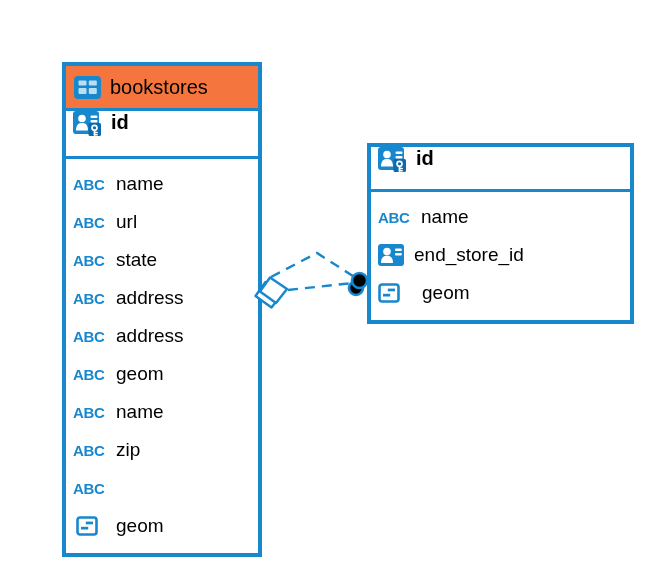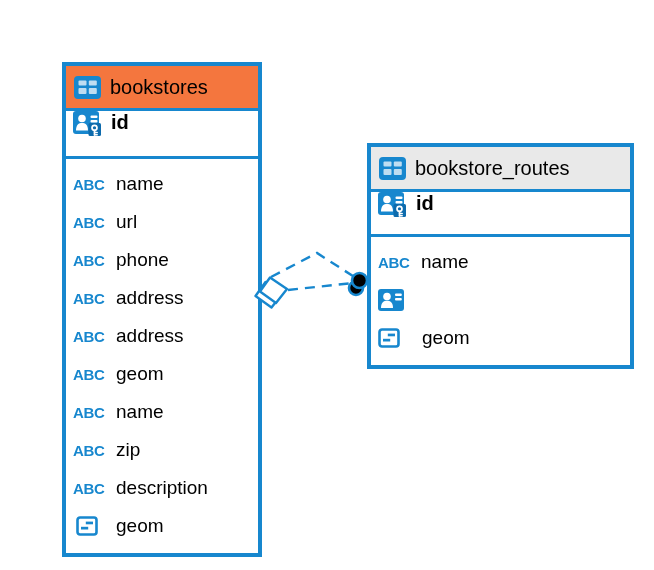--- a/index.html
+++ b/index.html
@@ -110,21 +110,21 @@
     <div class="col-row">
       <span class="abc-icon">ABC</span>
       <span class="lbl">name</span>
     </div>
     <div class="col-row">
       <span class="abc-icon">ABC</span>
       <span class="lbl">url</span>
     </div>
     <div class="col-row">
       <span class="abc-icon">ABC</span>
-      <span class="lbl">phone</span>
+      <span class="lbl">state</span>
     </div>
     <div class="col-row">
       <span class="abc-icon">ABC</span>
       <span class="lbl">address</span>
     </div>
     <div class="col-row">
       <span class="abc-icon">ABC</span>
       <span class="lbl">address</span>
     </div>
     <div class="col-row">
@@ -134,55 +134,49 @@
     <div class="col-row">
       <span class="abc-icon">ABC</span>
       <span class="lbl">name</span>
     </div>
     <div class="col-row">
       <span class="abc-icon">ABC</span>
       <span class="lbl">zip</span>
     </div>
     <div class="col-row">
       <span class="abc-icon">ABC</span>
-      <span class="lbl">description</span>
     </div>
     <div class="col-row">
       <span class="geom-wrap">
           <svg class="ic" width="22" height="20">
             <use href="#i-geom"></use>
           </svg>
         </span>
       <span class="lbl">geom</span>
     </div>
   </div>
 </div>
 
 <div class="erd-table t-routes">
-  <div class="tbl-header hdr-gray">
-    <svg class="ic" width="27" height="23">
-        <use href="#i-table"></use>
-      </svg>
-    <span class="lbl">bookstore_routes</span>
-  </div>
   <div class="pk-row">
     <svg class="ic" width="28" height="25">
         <use href="#i-pk"></use>
       </svg>
     <span class="lbl">id</span>
   </div>
   <div class="cols">
     <div class="col-row">
       <span class="abc-icon">ABC</span>
       <span class="lbl">name</span>
     </div>
     <div class="col-row">
       <svg class="ic" width="26" height="22">
           <use href="#i-ref"></use>
         </svg>
+      <span class="lbl">end_store_id</span>
     </div>
     <div class="col-row">
       <span class="geom-wrap" style="width:34px;padding-left:0;">
           <svg class="ic" width="22" height="20">
             <use href="#i-geom"></use>
           </svg>
         </span>
       <span class="lbl">geom</span>
     </div>
   </div>

